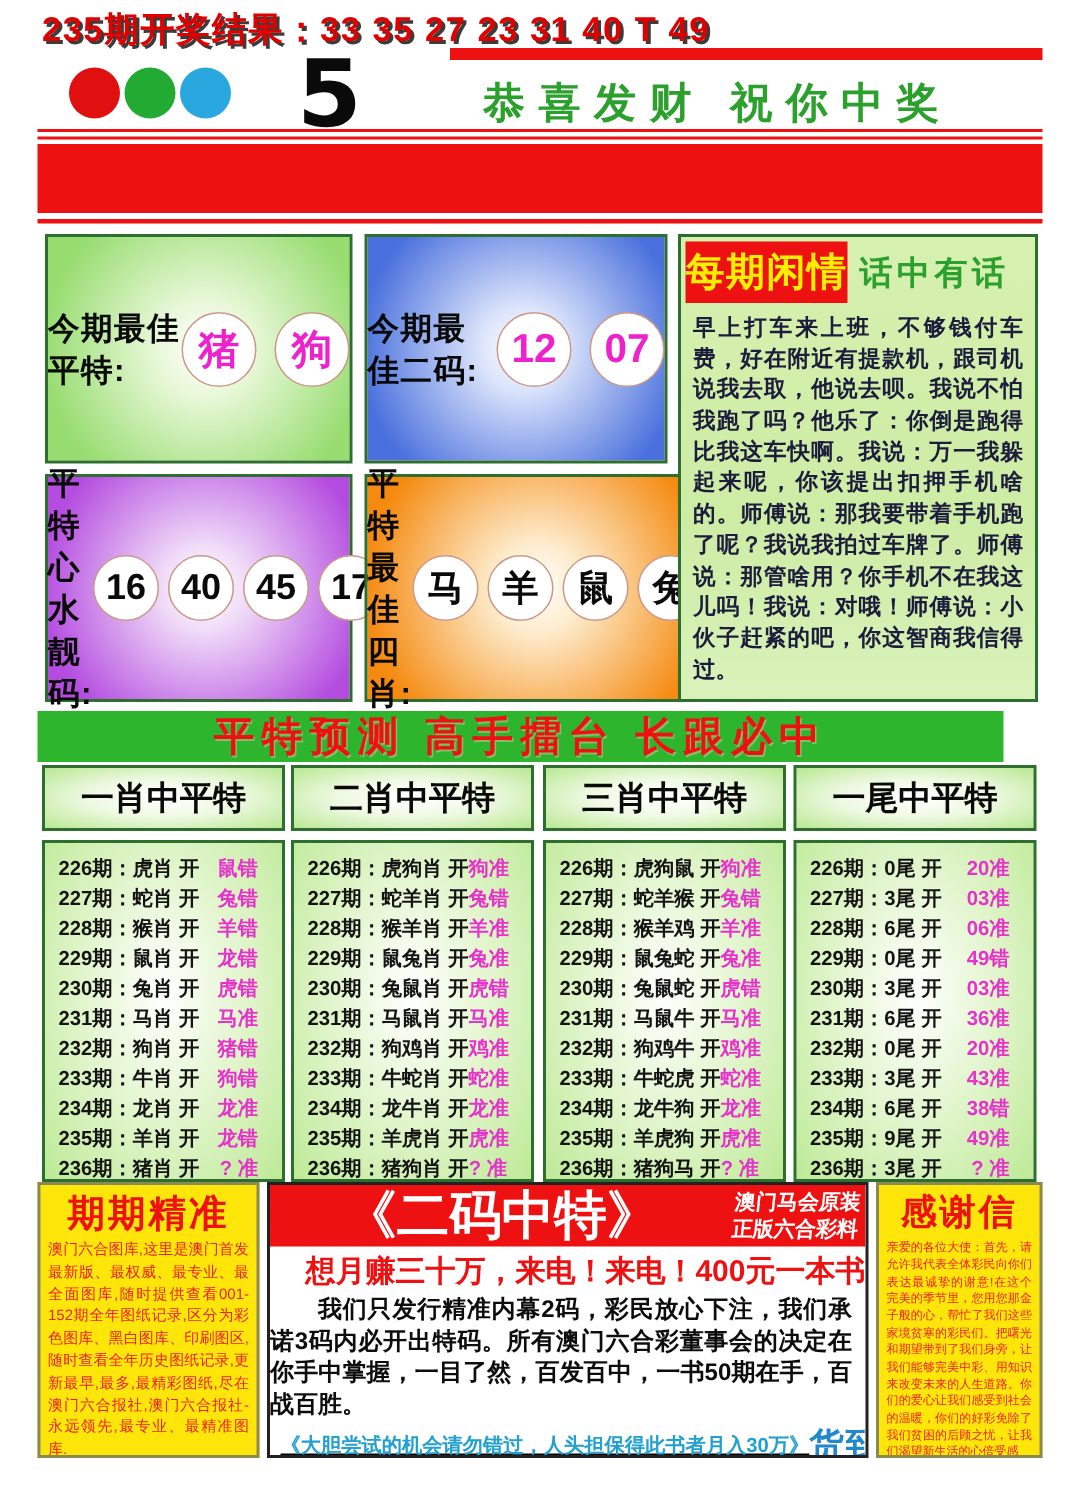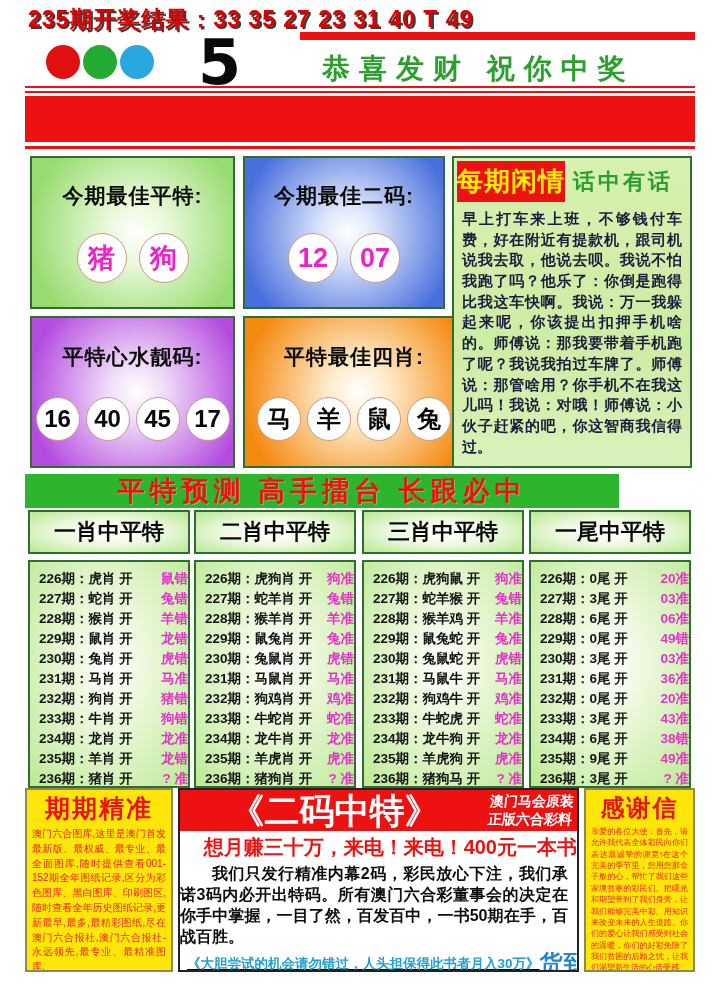--- a/index.html
+++ b/index.html
@@ -32,21 +32,21 @@
   .double-line {
     position:absolute; left:25px; top:86px; width:670px; height:7px;
     border-top:2px solid #ee1111; border-bottom:2px solid #ee1111;
   }
   .big-red-bar  { position:absolute; left:25px; top:96px; width:670px; height:46px; background:#ee1111; }
   .thin-red-line{ position:absolute; left:25px; top:146px; width:670px; height:3px; background:#ee1111; }
 
   
   .pbox {
     position:absolute; border:2px solid #2e6e2e;
-    display:flex; flex-direction:column; align-items:center; justify-content:space-evenly;
+    display:flex; align-items:center; justify-content:space-evenly;
   }
   .pbox-green  { left:30px;  top:156px; width:205px; height:153px;
     background:radial-gradient(circle at 52% 50%, #ffffff 0%, #e8f8d8 25%, #96dc6e 85%); }
   .pbox-blue   { left:243px; top:156px; width:202px; height:153px;
     background:radial-gradient(circle at 52% 50%, #ffffff 0%, #dbe4fb 22%, #4a70dd 85%); }
   .pbox-purple { left:30px;  top:316px; width:205px; height:152px;
     background:radial-gradient(circle at 52% 50%, #ffffff 0%, #f0dcf8 22%, #b44ce0 85%); }
   .pbox-orange { left:243px; top:316px; width:222px; height:152px;
     background:radial-gradient(circle at 52% 50%, #ffffff 0%, #fdeccd 22%, #f58a10 85%); }
   .pbox-title { font-size:21px; font-weight:bold; color:#0a0a0a; letter-spacing:1px; }
@@ -74,38 +74,38 @@
     padding:3px 0; letter-spacing:1px; white-space:nowrap;
   }
   .gossip-sub { color:#2ca02c; font-size:22px; font-weight:bold; letter-spacing:3px; margin-left:8px; white-space:nowrap; }
   .gossip-body {
     padding:5px 8px; font-size:15px; font-weight:bold; color:#1c1c3c;
     line-height:1.38; text-align:justify;
   }
 
   
   .banner {
-    position:absolute; left:25px; top:474px; width:594px; height:34px;
+    position:absolute; left:25px; top:474px; width:644px; height:34px;
     background:#2eb52e; color:#ee1111; font-size:27px; font-weight:bold;
     letter-spacing:5px; text-align:center; line-height:34px; white-space:nowrap;
     text-shadow:1px 1px 0 #8b6;
   }
 
   
   .pred-col { position:absolute; top:510px; width:162px; }
   .pc1 { left:28px; } .pc2 { left:194px; } .pc3 { left:362px; } .pc4 { left:529px; }
   .pred-col-header {
     height:44px; border:2px solid #2e6e2e; text-align:center; line-height:40px;
     font-size:22px; font-weight:bold; color:#0a0a0a;
     background:radial-gradient(ellipse at 50% 50%, #ffffff 0%, #eef9e2 45%, #b9e892 100%);
   }
   .pred-col-body {
     margin-top:6px; height:228px; border:2px solid #2e6e2e;
     background:radial-gradient(ellipse at 50% 45%, #ffffff 0%, #e4f6d0 45%, #bdea96 100%);
-    padding:7px 0 0 9px;
+    padding:7px 16px 0 9px;
   }
   .pred-row { display:flex; justify-content:space-between; height:20px; line-height:20px; }
   .pred-label  { font-size:13.5px; font-weight:bold; color:#141414; white-space:nowrap; }
   .pred-result { font-size:13.5px; font-weight:bold; color:#e633cc; white-space:nowrap; }
 
   
   .foot-panel {
     position:absolute; top:788px; height:184px; background:#ffe60a;
     border:2px solid #8a8a55; overflow:hidden;
   }

